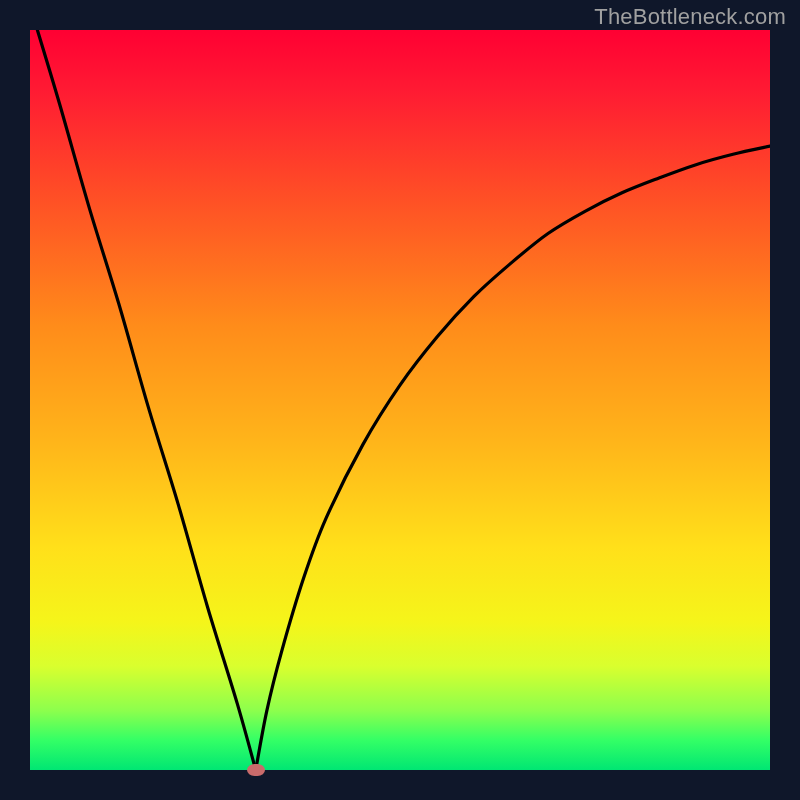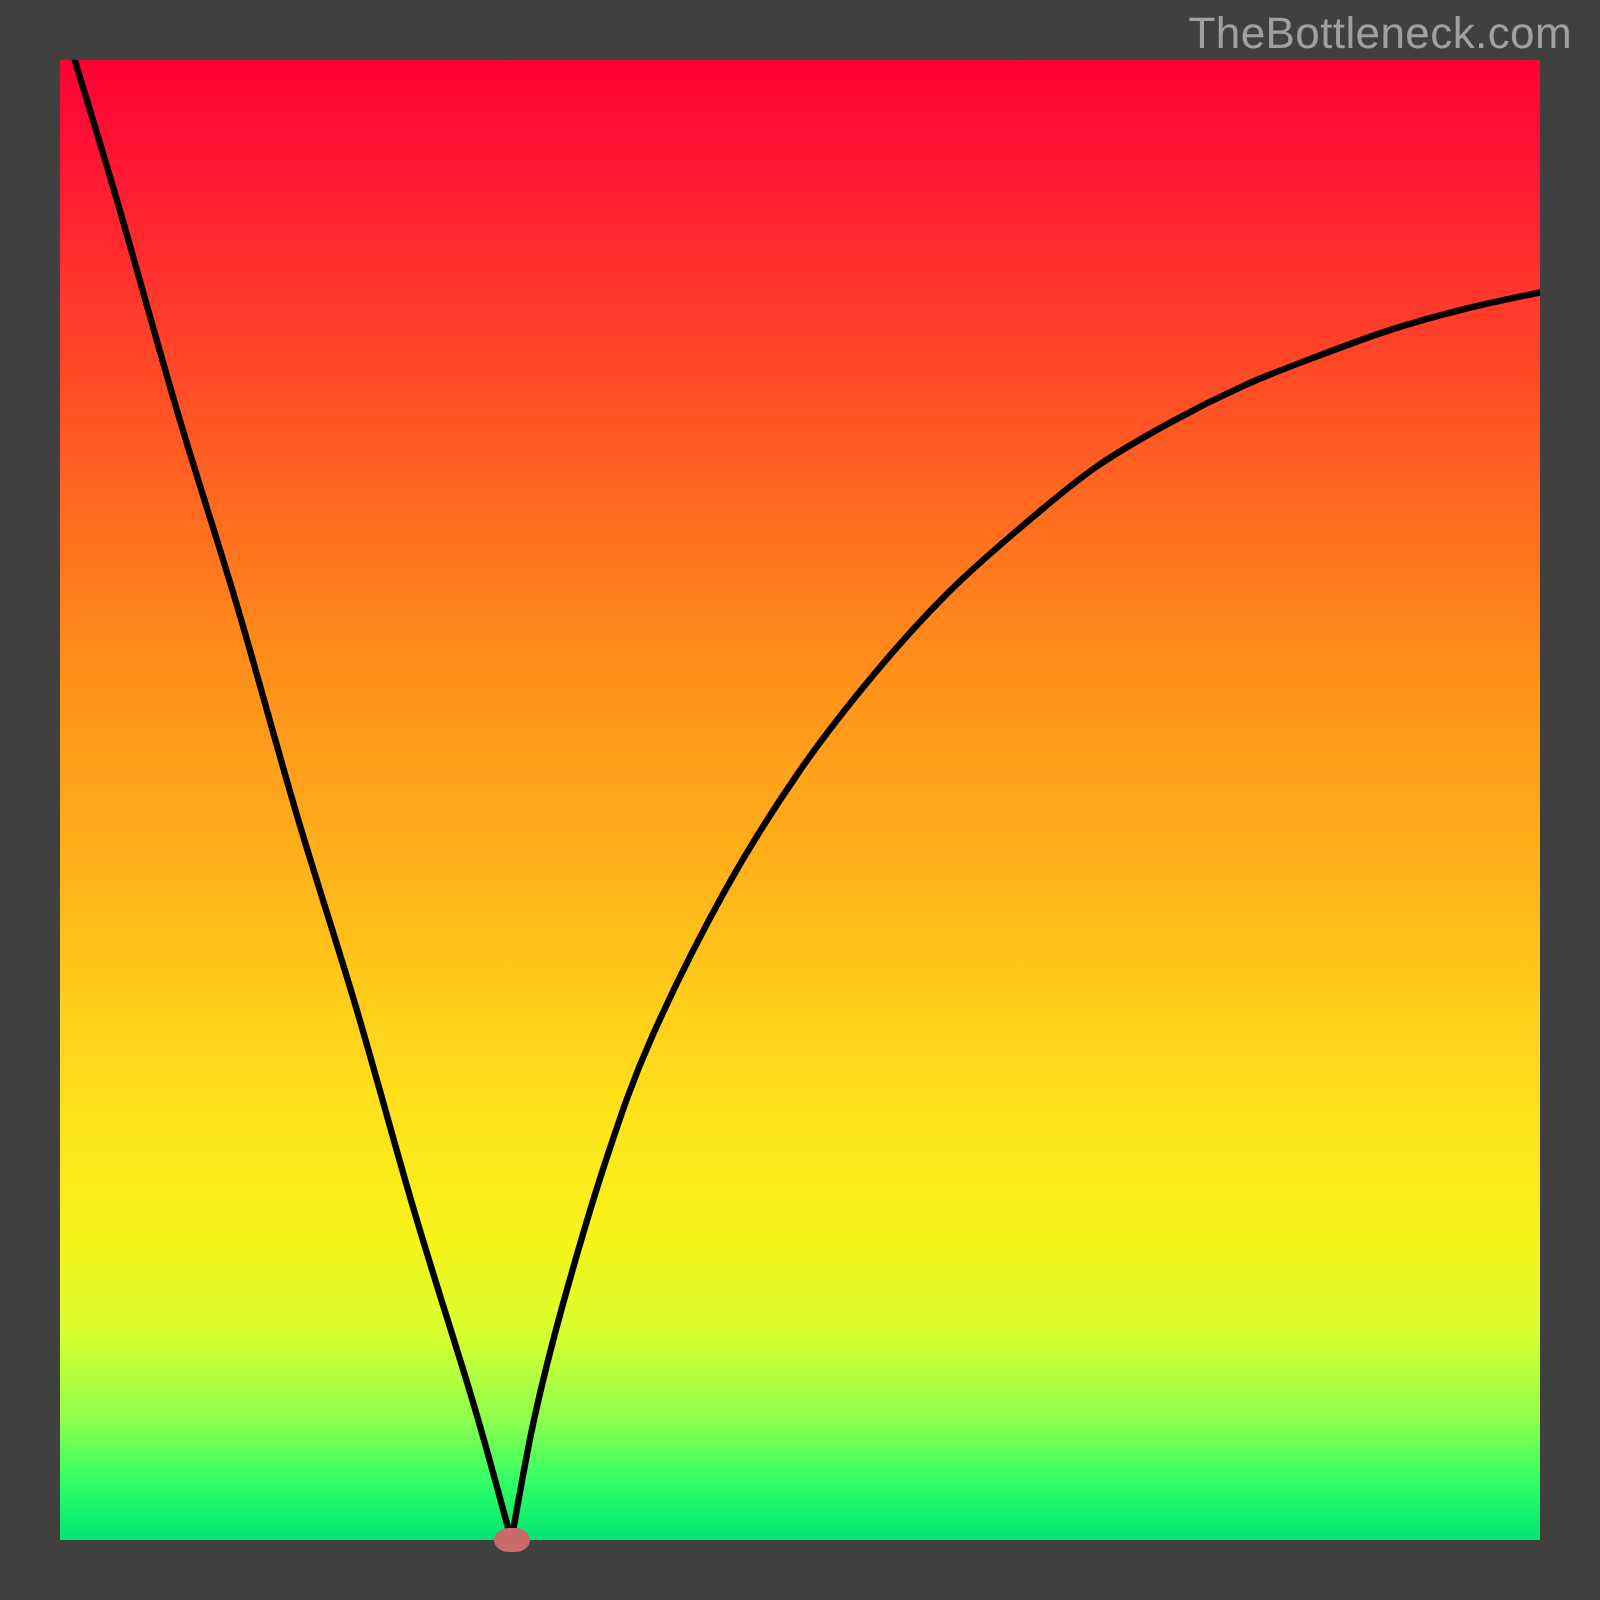--- a/index.html
+++ b/index.html
@@ -8,21 +8,21 @@
     width: 800px;
     height: 800px;
     overflow: hidden;
     background: #000;
     font-family: Arial, Helvetica, sans-serif;
   }
   .frame {
     position: relative;
     width: 800px;
     height: 800px;
-    background: #404040;
+    background: #0f172a;
   }
   .plot {
     position: absolute;
     left: 30px;
     top: 30px;
     width: 740px;
     height: 740px;
     
     background: linear-gradient(
       to bottom,

